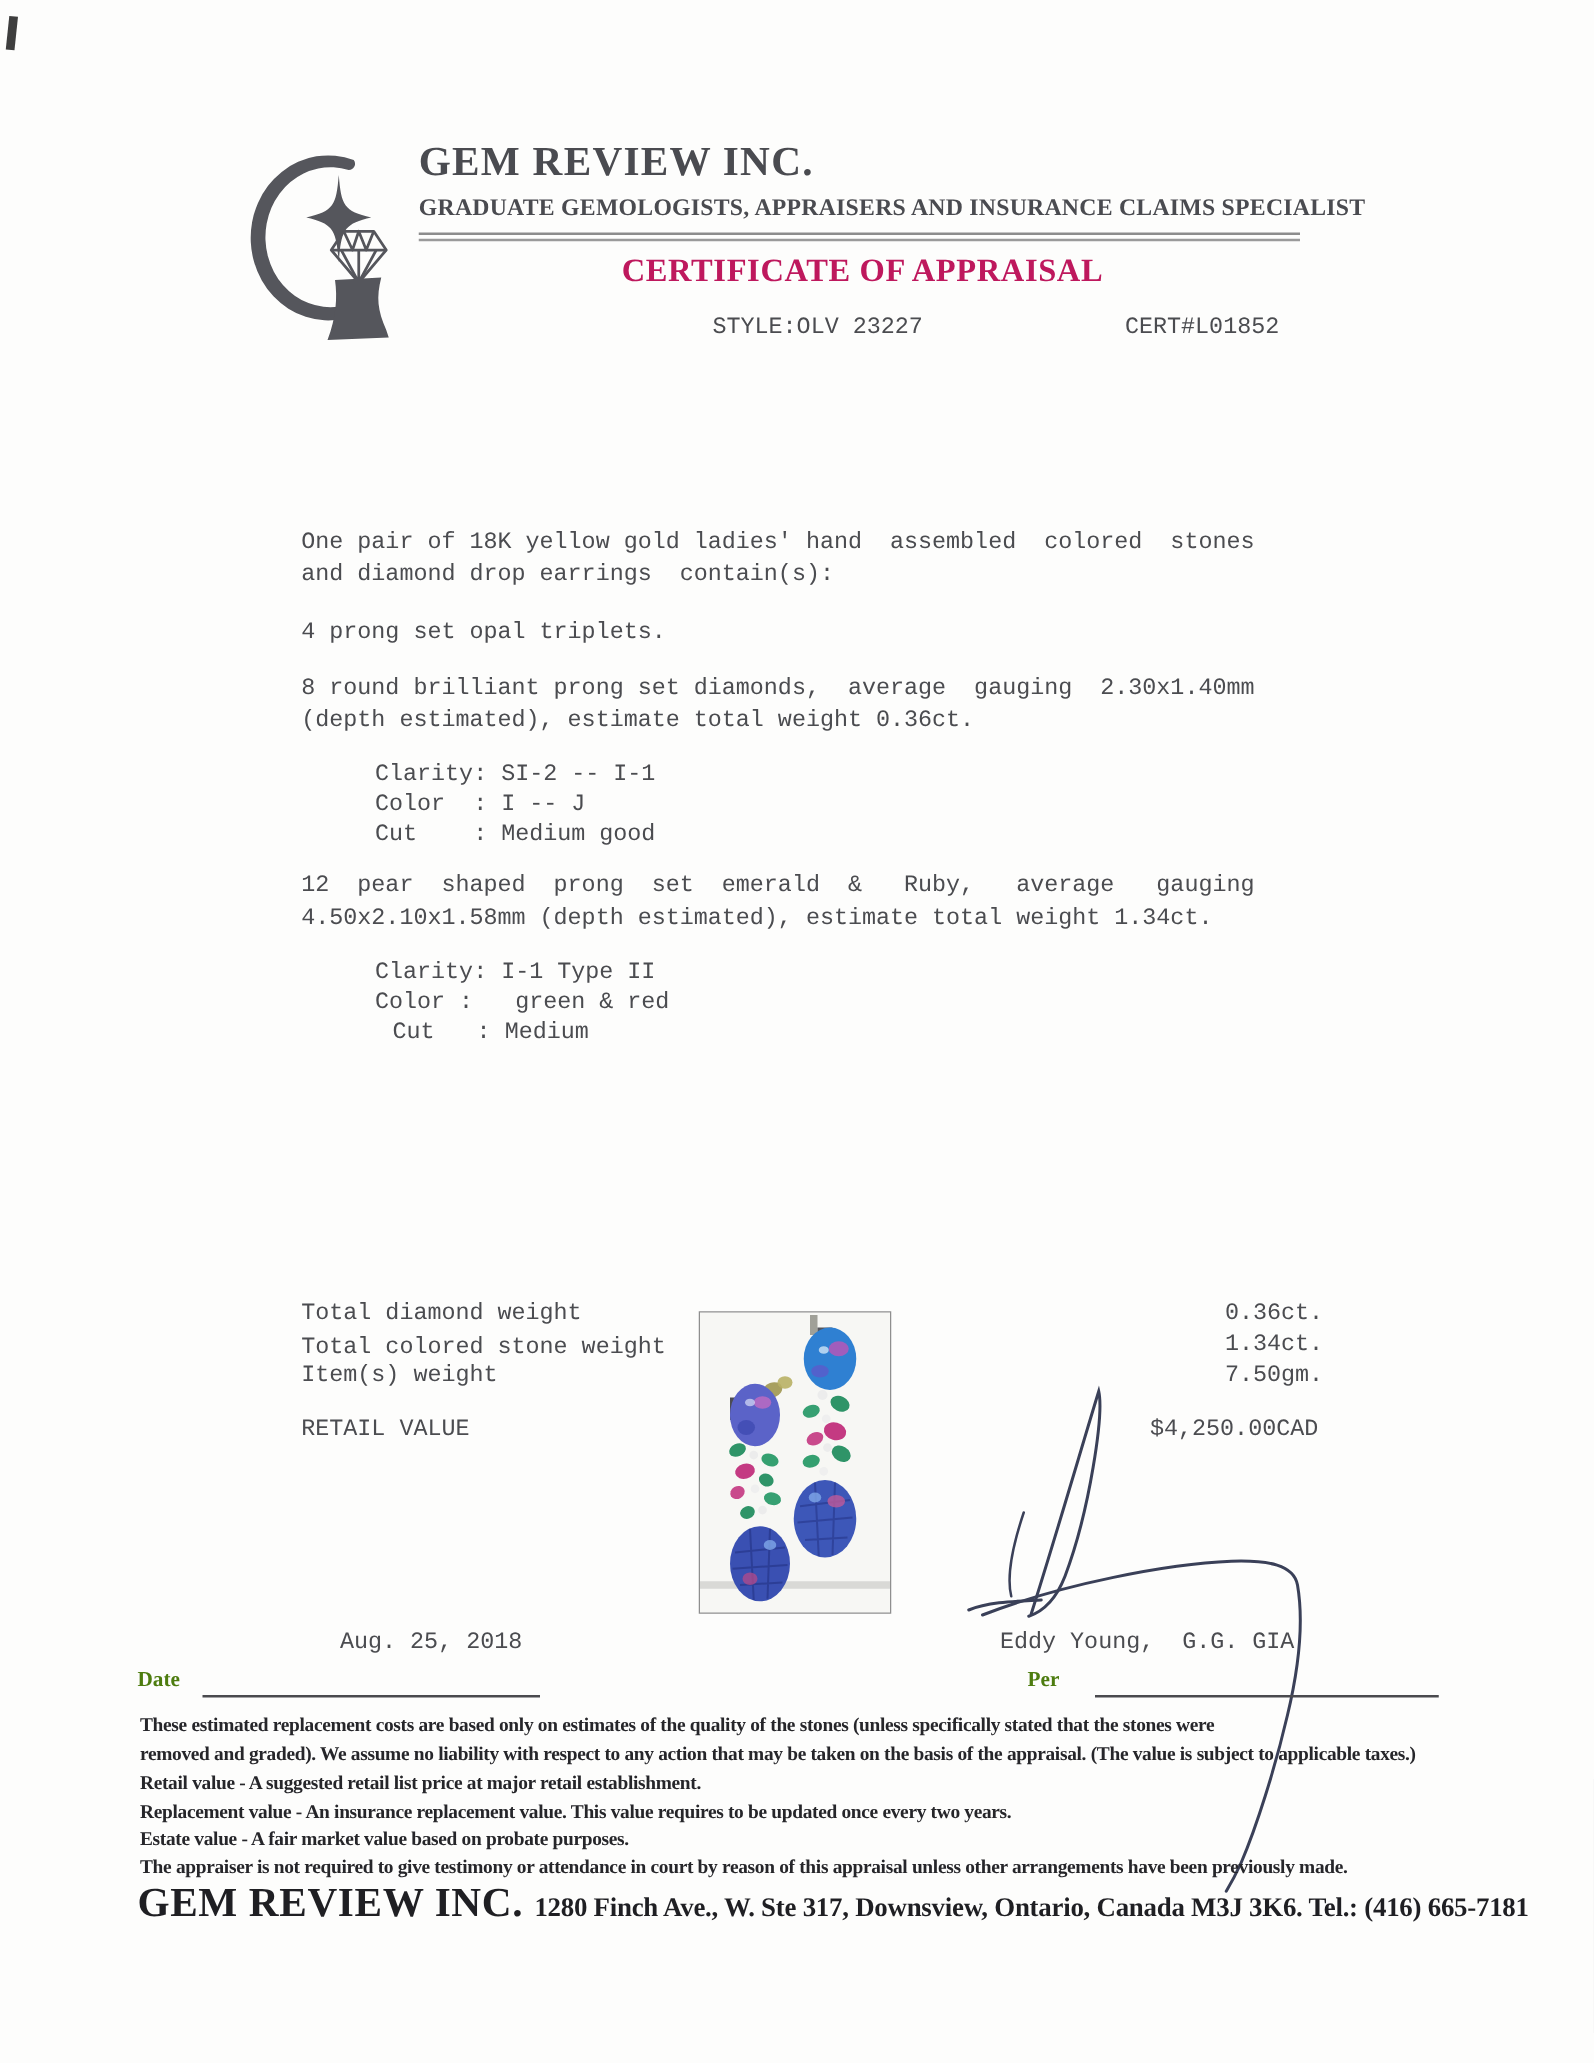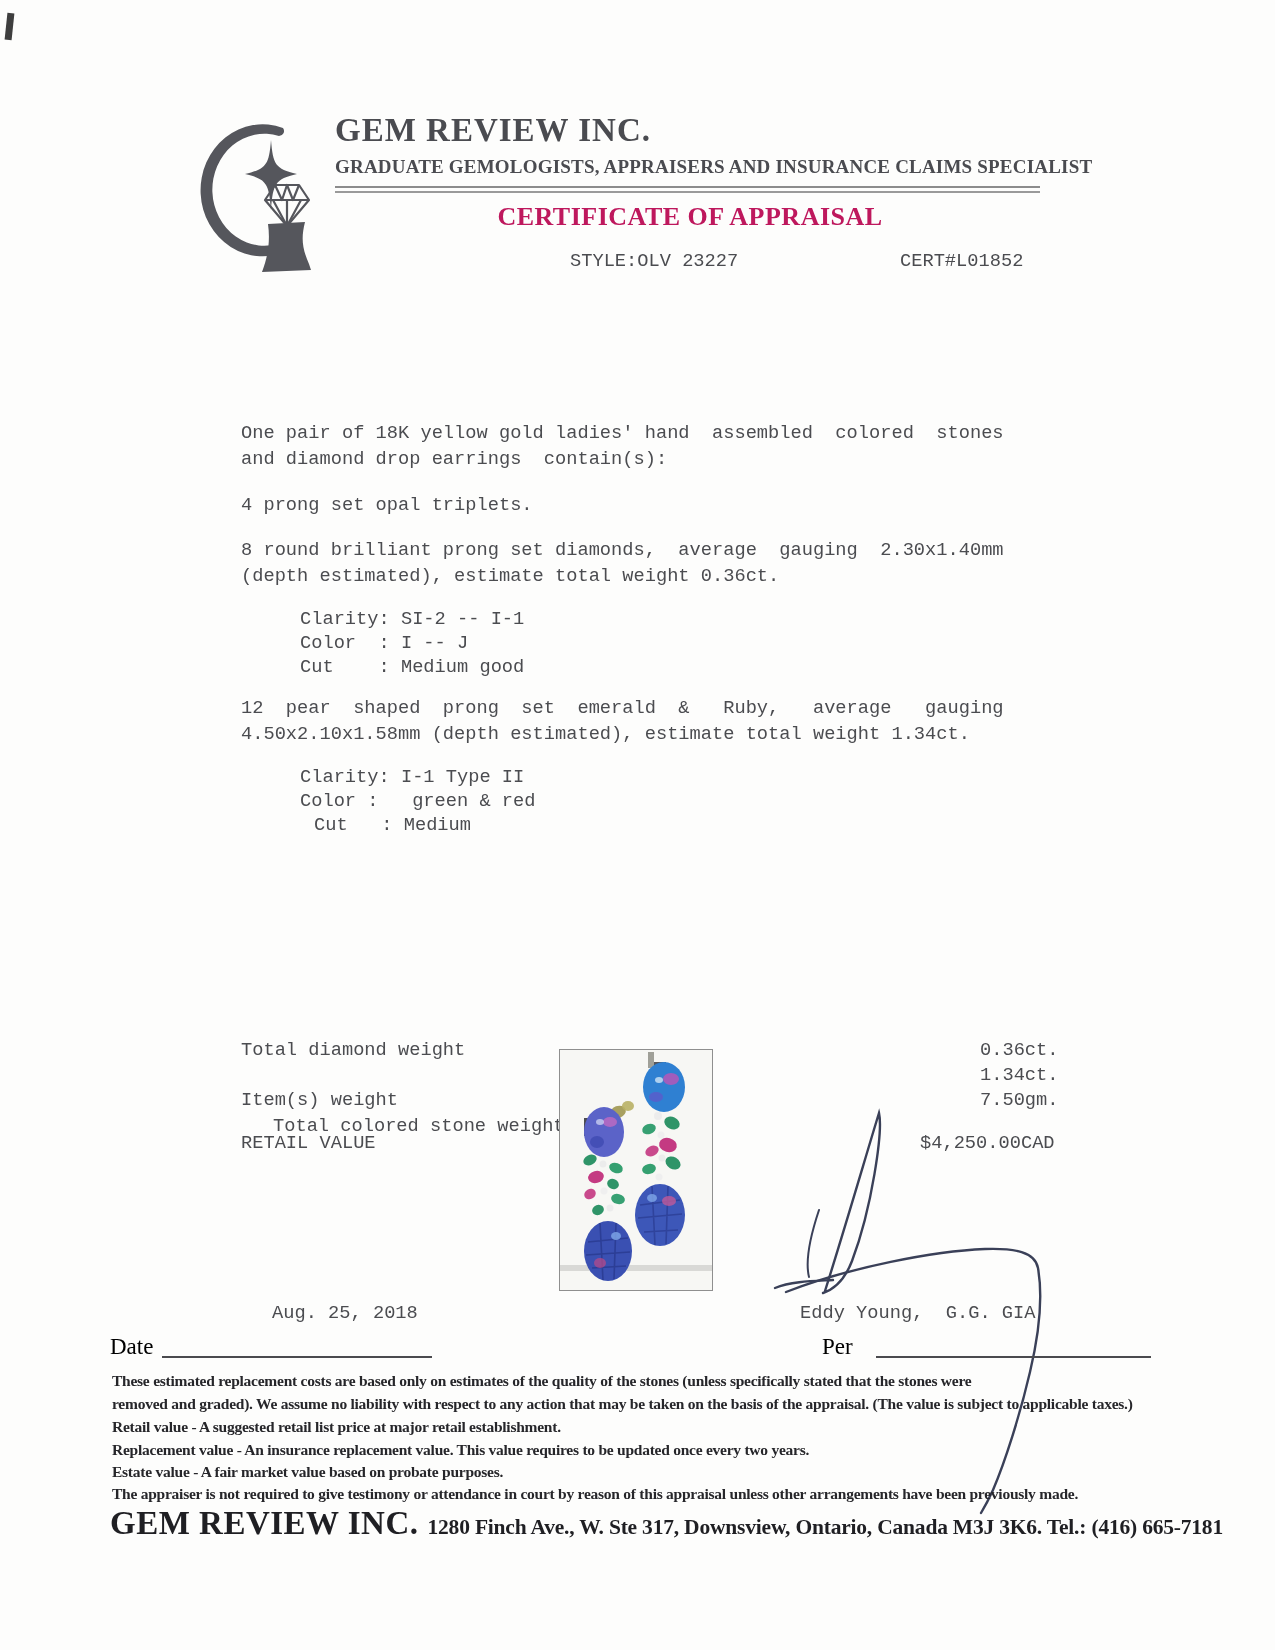--- a/index.html
+++ b/index.html
@@ -5,21 +5,21 @@
   html,body{margin:0;padding:0;background:#e9e9e9;}
   .page{position:relative;width:1275px;height:1650px;margin:0 auto;background:#fdfdfc;overflow:hidden;
         font-family:"Liberation Serif","DejaVu Serif",serif;color:#3d3e42;padding-left:36px;}
   .abs{position:absolute;}
   .m{font-family:"Liberation Mono","DejaVu Sans Mono",monospace;font-size:18.7px;line-height:26px;
      color:#4b4c50;white-space:pre;letter-spacing:0px;}
   .company{font-size:33px;font-weight:bold;letter-spacing:1px;color:#4a4b50;}
   .tagline{font-size:19px;font-weight:bold;letter-spacing:0.2px;color:#4a4b50;}
   .rule2{border-top:2px solid #8c8c8c;border-bottom:2px solid #9a9a9a;height:3px;}
   .doctitle{font-size:26px;font-weight:bold;letter-spacing:0.5px;color:#be185d;text-align:center;width:500px;}
-  .label-bold{font-size:23px;font-weight:normal;color:#000000;}
+  .label-bold{font-size:17px;font-weight:bold;color:#4d7c0f;}
   .sigline{border-bottom:2.5px solid #4a4a4e;}
   .disc{font-size:15.5px;font-weight:bold;letter-spacing:-0.25px;color:#26262a;white-space:nowrap;}
   .footer-row{display:flex;align-items:baseline;gap:9px;color:#1f1f23;white-space:nowrap;}
   .footer-big{font-size:33px;font-weight:bold;letter-spacing:0.5px;}
   .footer-small{font-size:21.5px;font-weight:bold;letter-spacing:-0.2px;}
   .artifact{background:#1c1c1c;}
   svg{display:block;}
 </style>
 </head>
 <body>
@@ -69,21 +69,21 @@
 
   <div class="abs m" style="left:241px;top:695px;">12  pear  shaped  prong  set  emerald  &amp;   Ruby,   average   gauging</div>
   <div class="abs m" style="left:241px;top:721px;">4.50x2.10x1.58mm (depth estimated), estimate total weight 1.34ct.</div>
 
   <div class="abs m" style="left:300px;top:764px;">Clarity: I-1 Type II</div>
   <div class="abs m" style="left:300px;top:788px;">Color :   green &amp; red</div>
   <div class="abs m" style="left:314px;top:812px;">Cut   : Medium</div>
 
 
   <div class="abs m" style="left:241px;top:1037px;">Total diamond weight</div>
-  <div class="abs m" style="left:241px;top:1113px;margin-left:32px;">Total colored stone weight</div>
+  <div class="abs m" style="left:241px;top:1064px;">Total colored stone weight</div>
   <div class="abs m" style="left:241px;top:1087px;">Item(s) weight</div>
 
   <div class="abs m" style="left:980px;top:1037px;">0.36ct.</div>
   <div class="abs m" style="left:980px;top:1062px;">1.34ct.</div>
   <div class="abs m" style="left:980px;top:1087px;">7.50gm.</div>
 
   <div class="abs m" style="left:241px;top:1130px;">RETAIL VALUE</div>
   <div class="abs m" style="left:920px;top:1130px;">$4,250.00CAD</div>
 
   <div class="abs" style="left:560px;top:1050px;width:152px;height:240px;background:#f7f7f4;outline:1px solid #8f8f8f;">

